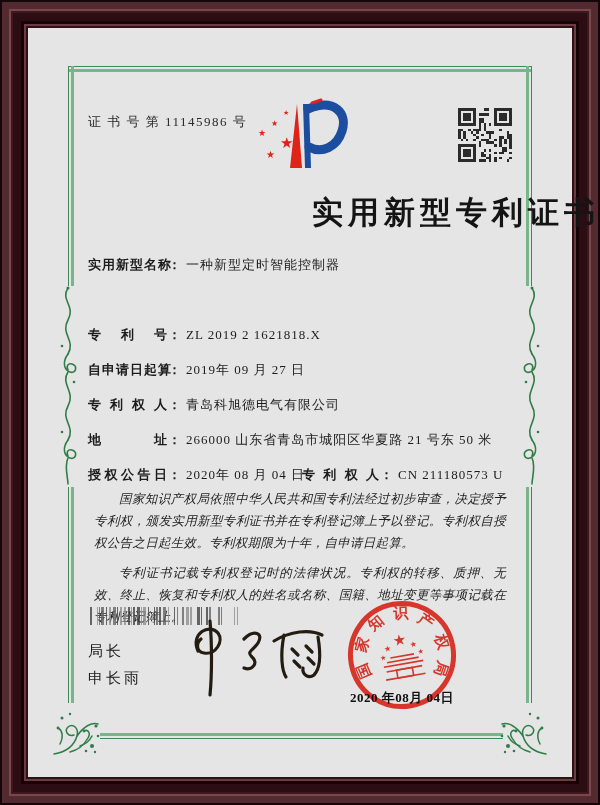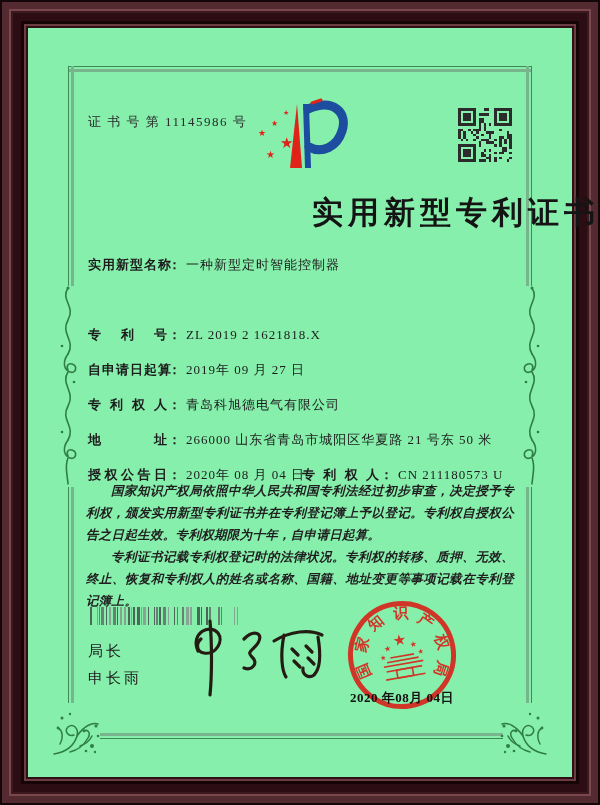--- a/index.html
+++ b/index.html
@@ -1,19 +1,19 @@
 <!DOCTYPE html>
 <html><head>
 <meta charset="utf-8">
 <style>
   html,body{margin:0;padding:0;background:#888;}
   .stage{position:relative;width:600px;height:805px;overflow:hidden;
          font-family:"Liberation Serif","DejaVu Serif",serif;color:#1c1c1c;}
   
-  .frame{position:absolute;inset:0;background:#86efac;
+  .frame{position:absolute;inset:0;background:#e5e5e5;
     box-shadow:
       inset 0 0 0 2px #15060a,
       inset 0 0 0 9px #542a31,
       inset 0 0 0 11px #7a474c,
       inset 0 0 0 13px #3c181f,
       inset 0 0 0 21px #2b0d13,
       inset 0 0 0 24px #170407,
       inset 0 0 0 26px #6b3c41,
       inset 0 0 0 28px #2e1016;}
   
@@ -34,21 +34,21 @@
   .frow{position:absolute;left:88px;font-size:13px;letter-spacing:1px;white-space:nowrap;}
   .flabel{display:inline-block;width:80px;text-align:justify;text-align-last:justify;text-justify:inter-character;font-weight:600;}
   .colon{font-weight:600;}
   .fval{margin-left:4px;font-weight:500;}
   .grant2{position:absolute;left:302px;top:466px;font-size:13px;letter-spacing:1px;white-space:nowrap;}
   .grant2 .flabel{width:78px;}
 
   .bodytext{position:absolute;left:86px;top:480px;width:428px;
             font-size:12.5px;line-height:22px;text-align:justify;letter-spacing:.3px;
             font-style:italic;color:#1f1f1f;}
-  .bodytext p{margin:0;text-indent:2em;font-weight:bold;}
+  .bodytext p{margin:8px;text-indent:2em;}
 
   .barcode{position:absolute;left:90px;top:607px;width:150px;height:18px;opacity:.75;}
   .director{position:absolute;left:88px;top:638px;font-size:15px;letter-spacing:3px;font-weight:400;line-height:27px;}
   .signature{position:absolute;left:170px;top:613px;}
 
   .seal{position:absolute;left:348px;top:601px;width:108px;height:108px;transform:rotate(-10deg);opacity:.93;z-index:2;}
   .seal-ring{position:absolute;inset:0;border:5px solid #d5291d;border-radius:50%;}
   .seal-char{position:absolute;font-size:15px;font-weight:700;color:#d5291d;z-index:3;}
   .seal-emblem{position:absolute;left:50%;top:52%;transform:translate(-50%,-50%);}
   .sealdate{position:absolute;left:350px;top:689px;font-size:13px;letter-spacing:.5px;color:#111;font-weight:600;z-index:4;}

